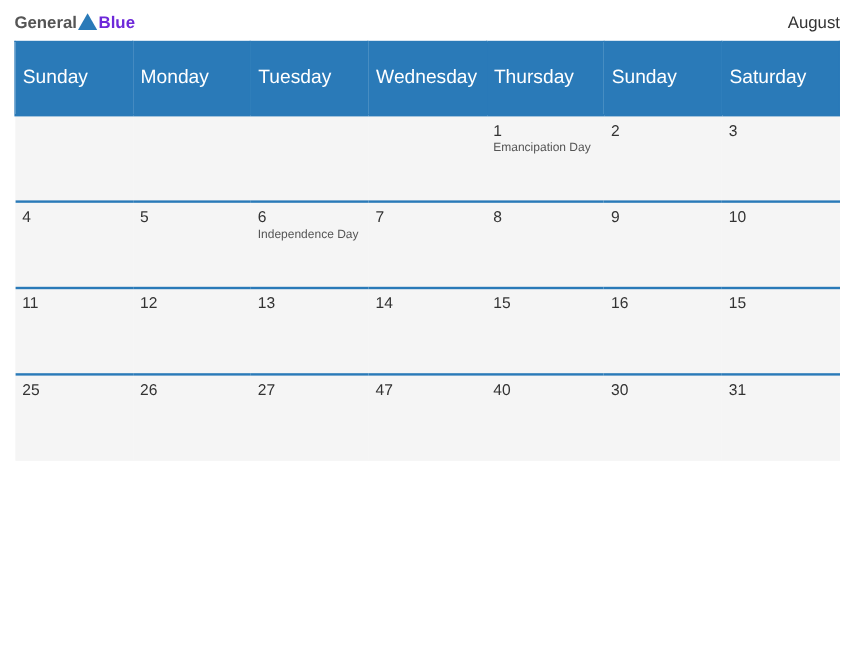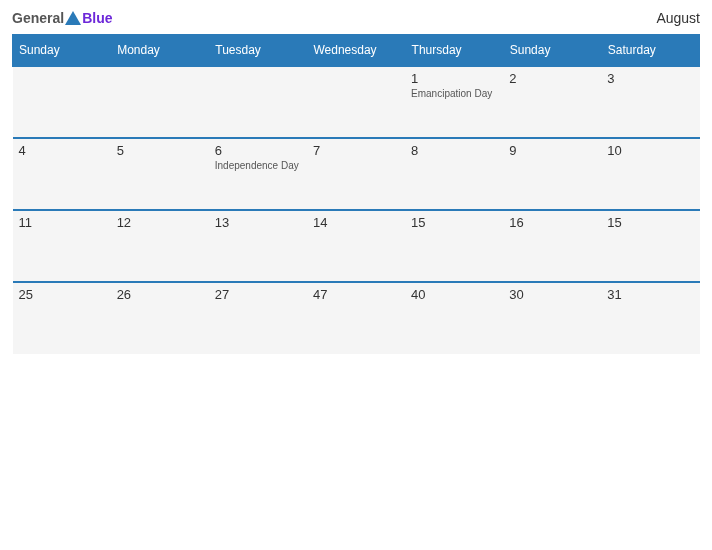--- a/index.html
+++ b/index.html
@@ -62,23 +62,23 @@
     
     .calendar {
       width: 100%;
       border-collapse: collapse;
     }
     .calendar thead tr {
       background: #2a7ab8;
     }
     .calendar thead th {
       color: #fff;
-      font-size: 12px;
+      font-size: 16px;
       font-weight: normal;
-      padding: 8px 6px;
+      padding: 21px 6px;
       text-align: left;
       border: 1px solid #2a7ab8;
     }
     .calendar tbody tr {
       background: #f5f5f5;
     }
     .calendar tbody tr:nth-child(even) {
       background: #f5f5f5;
     }
     .calendar tbody td {

